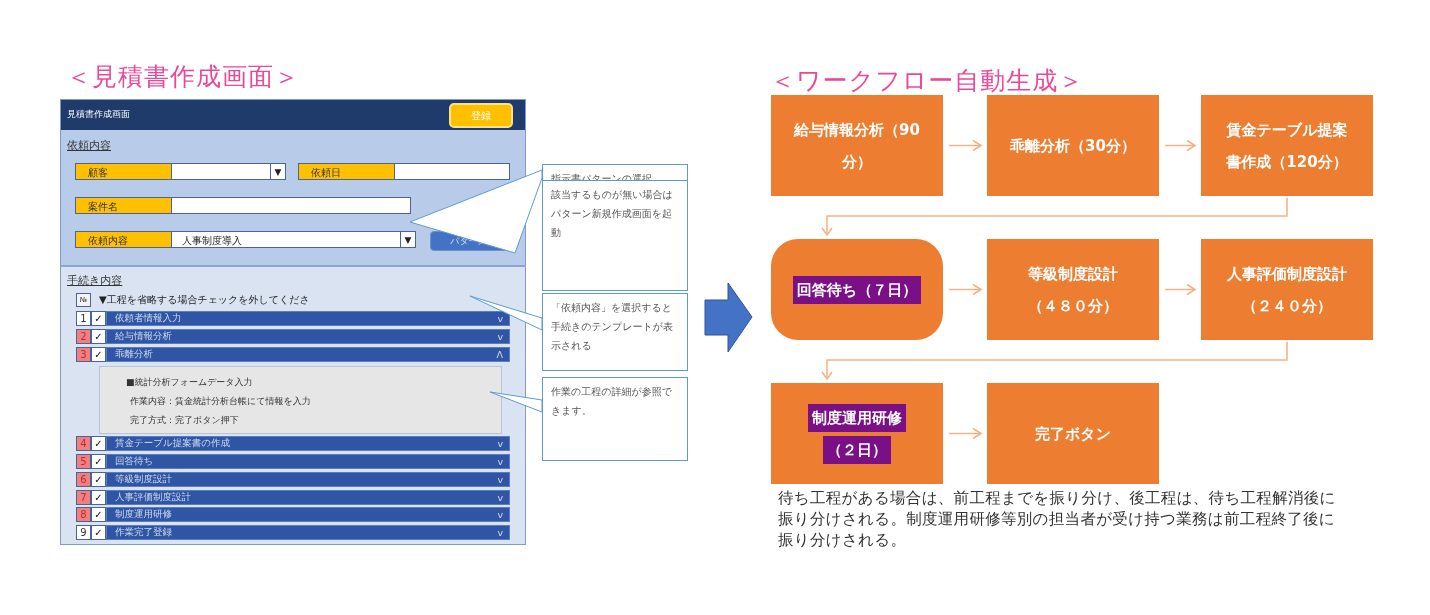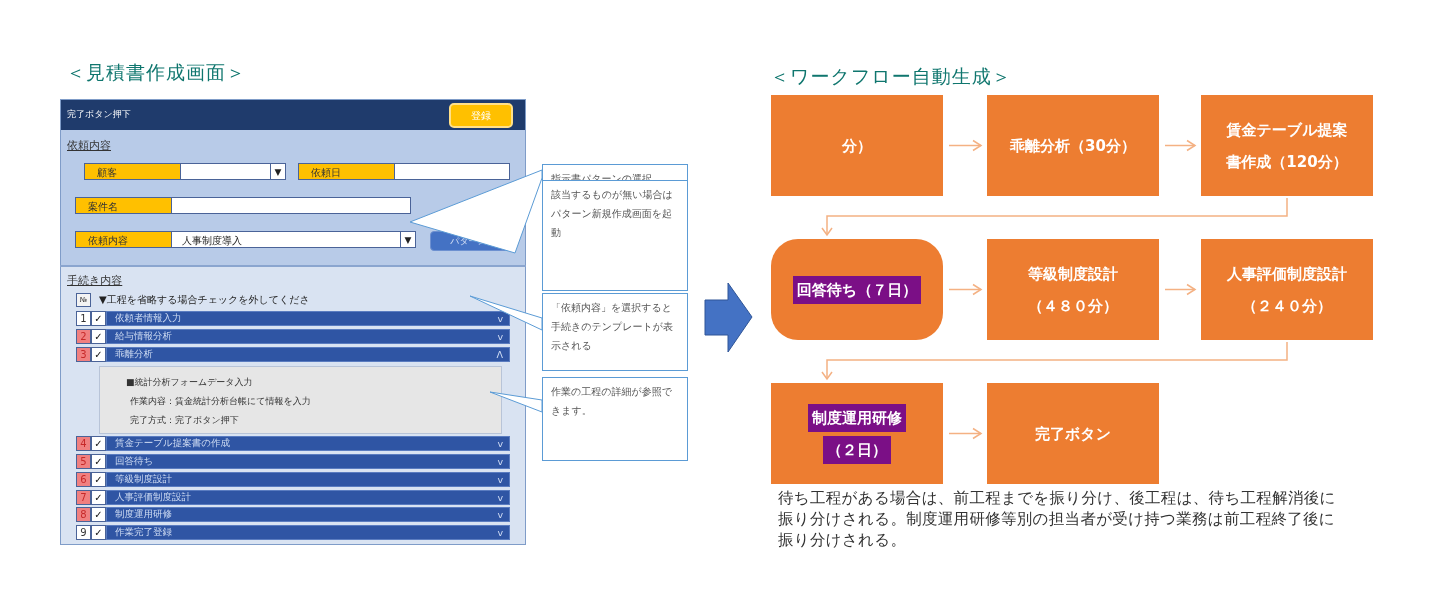--- a/index.html
+++ b/index.html
@@ -1,19 +1,19 @@
 <!DOCTYPE html>
 <html><head>
 <meta charset="utf-8">
 <style>
   * { box-sizing: border-box; margin: 0; padding: 0; }
   html, body { width: 1430px; height: 615px; background: #ffffff; overflow: hidden; }
   body { position: relative; font-family: "DejaVu Sans", "Liberation Sans", sans-serif; color: #333; }
 
-  .section-title { position: absolute; font-size: 19px; color: #0f766e; letter-spacing: 1px; }
+  .section-title { position: absolute; font-size: 25px; color: #ec4899; letter-spacing: 1px; }
 
   
   #form { position: absolute; left: 60px; top: 99px; width: 466px; height: 446px; background: #b8cbe8; border: 1px solid #7f9cc8; }
   #form .header { height: 30px; background: #1f3b6c; position: relative; }
   #form .header .title { position: absolute; left: 6px; top: 8px; color: #fff; font-size: 9px; }
   #form .register-btn { position: absolute; right: 12px; top: 3px; width: 64px; height: 25px; background: #ffc000; border: 2px solid #ffe08a; border-radius: 5px; color: #fff; font-size: 10px; display: flex; align-items: center; justify-content: center; }
 
   .sub-heading { position: absolute; font-size: 11px; color: #333; text-decoration: underline; }
 
   .field { position: absolute; height: 17px; display: flex; border: 1px solid #4a6398; background: #fff; }
@@ -51,28 +51,28 @@
   .note { position: absolute; left: 778px; top: 488px; width: 566px; font-size: 15.5px; color: #333; line-height: 21px; letter-spacing: 0.3px; }
 </style>
 </head>
 <body>
 
 <div class="section-title" style="left:66px; top:60px;">＜見積書作成画面＞</div>
 <div class="section-title" style="left:770px; top:64px;">＜ワークフロー自動生成＞</div>
 
 <div id="form">
   <div class="header">
-    <span class="title">完了ボタン押下</span>
+    <span class="title">見積書作成画面</span>
     <div class="register-btn">登録</div>
   </div>
 </div>
 
 <div class="sub-heading" style="left:67px; top:138px;">依頼内容</div>
 
-<div class="field" style="left:84px; top:163px; width:196px;">
+<div class="field" style="left:75px; top:163px; width:196px;">
   <span class="lbl" style="width:96px;">顧客</span>
   <span class="val"></span>
 </div>
 <div class="dd-arrow" style="left:270px; top:163px;">▼</div>
 
 <div class="field" style="left:298px; top:163px; width:212px;">
   <span class="lbl" style="width:96px;">依頼日</span>
   <span class="val"></span>
 </div>
 
@@ -184,20 +184,21 @@
   <polygon points="705,300 728,300 728,283 752,317 728,352 728,335 705,335" fill="#4472c4" stroke="#2f5597" stroke-width="1"></polygon>
 </svg>
 
 <div class="callout" style="top:130px; height:64px;margin-top:34px;">指示書パターンの選択</div>
 <div class="callout" style="top:180px; height:111px;">該当するものが無い場合はパターン新規作成画面を起動</div>
 <div class="callout" style="top:293px; height:78px;">「依頼内容」を選択すると手続きのテンプレートが表示される</div>
 <div class="callout" style="top:377px; height:84px;">作業の工程の詳細が参照できます。</div>
 
 <div id="workflow">
     <div class="wbox" style="left: 771px; top: 95px; background: rgb(237, 125, 49);">
+      <span>給与情報分析（90</span>
       <span>分）</span>
     </div>
     <div class="wbox" style="left: 987px; top: 95px; background: rgb(237, 125, 49);">
       <span>乖離分析（30分）</span>
     </div>
     <div class="wbox" style="left: 1201px; top: 95px; background: rgb(237, 125, 49);">
       <span>賃金テーブル提案</span>
       <span>書作成（120分）</span>
     </div>
     <div class="wbox" style="left: 771px; top: 239px; background: rgb(237, 125, 49); border-radius: 27px;">

